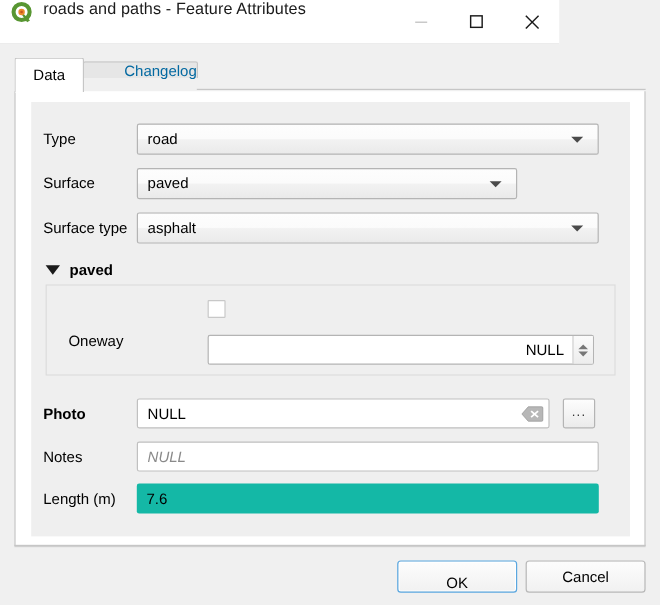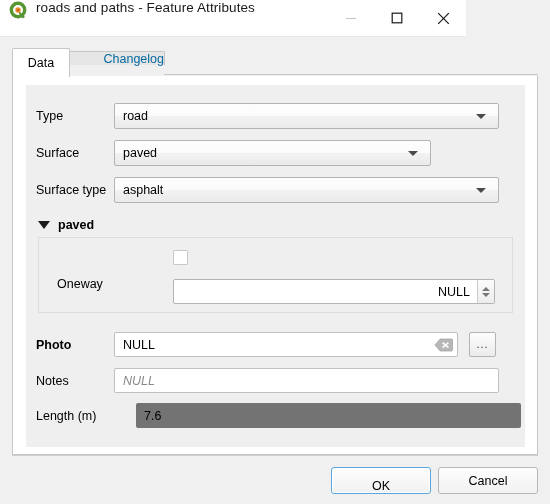--- a/index.html
+++ b/index.html
@@ -244,22 +244,21 @@
     padding-left: 8px;
     font-size: 12.5px;
     color: #000;
   }
   .lineedit.placeholder-style {
     color: #8a8a8a;
     font-style: italic;
   }
   .lineedit.flat {
     border: none;
-    background: #737373;
-    margin-left: 22px;
+    background: #14b8a6;
   }
   .clear-btn {
     margin-left: auto;
     margin-right: 4px;
     width: 19px; height: 16px;
     flex: 0 0 auto;
     display: flex;
     align-items: center;
     justify-content: center;
   }

